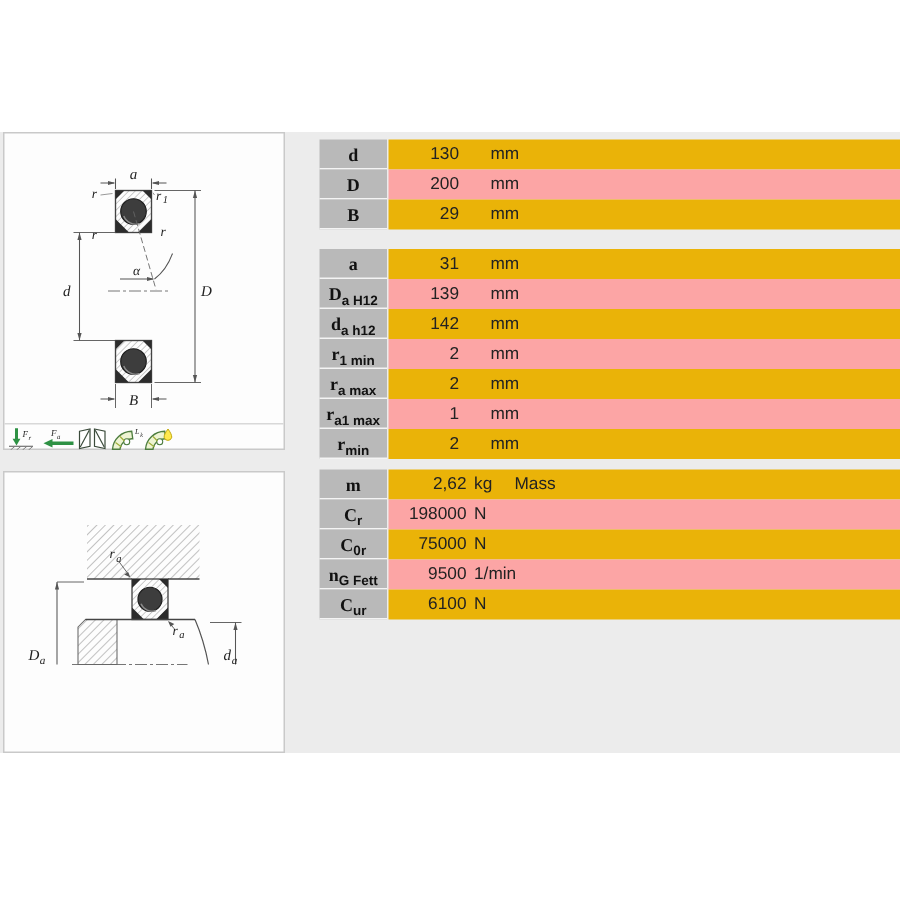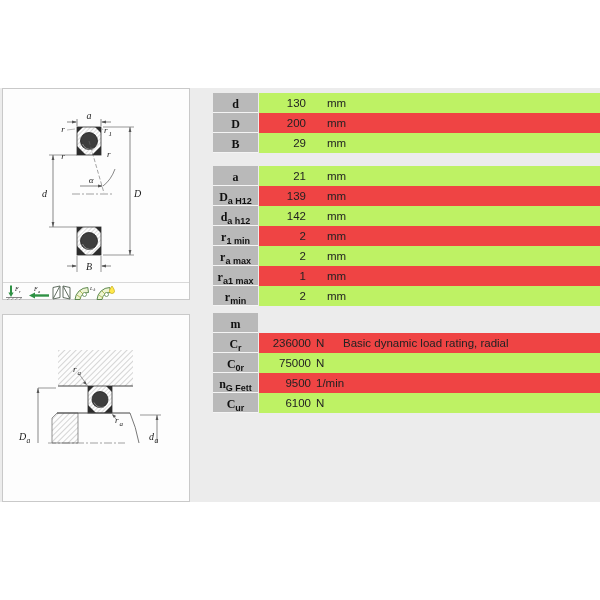--- a/index.html
+++ b/index.html
@@ -15,21 +15,21 @@
   .mount-svg{position:absolute;left:0;top:0;}
 
   .tbl{position:absolute;left:0;width:600px;}
   #t0{top:5px;} #t1{top:78px;} #t2{top:225px;}
   .trow{position:relative;height:20px;}
   .lcell{position:absolute;left:213px;top:0;width:45px;height:20px;background:#b9b9b9;
          text-align:center;line-height:19px;box-sizing:border-box;border-bottom:1px solid #f4f4f4;}
   .sym{font-family:"Liberation Serif",serif;font-weight:bold;font-size:12px;color:#111;}
   .lsub{font-family:Liberation Sans, sans-serif;font-weight:bold;font-size:9px;color:#111;vertical-align:-3px;}
   .stripe{position:absolute;left:259px;right:0;top:0;height:20px;}
-  .light{background:#bef264;padding-left:44px;} .dark{background:#ef4444;padding-left:44px;}
+  .light{background:#eab308;padding-left:44px;} .dark{background:#fca5a5;padding-left:44px;}
   .num,.unit,.desc{position:absolute;top:0;height:20px;line-height:20px;
       font-size:11.5px;color:#222;white-space:nowrap;}
   .num{left:0;width:47px;text-align:right;}
   #t2 .num{width:52px;}
   .unit{left:68px;} #t2 .unit{left:57px;}
   .desc{left:84px;}
 
   svg text{font-family:"Liberation Serif",serif;font-style:italic;fill:#222;}
 </style>
 </head>
@@ -222,21 +222,21 @@
         <div class="stripe light">
           <span class="num">29</span>
           <span class="unit">mm</span>
         </div>
         <div class="lcell"><span class="sym">B</span></div>
       </div>
     </div>
   <div id="t1" class="tbl">
       <div class="trow">
         <div class="stripe light">
-          <span class="num">21</span>
+          <span class="num">31</span>
           <span class="unit">mm</span>
         </div>
         <div class="lcell"><span class="sym">a</span></div>
       </div>
       <div class="trow">
         <div class="stripe dark">
           <span class="num">139</span>
           <span class="unit">mm</span>
         </div>
         <div class="lcell"><span class="sym">D</span><span class="lsub">a H12</span></div>
@@ -272,27 +272,31 @@
       <div class="trow">
         <div class="stripe light">
           <span class="num">2</span>
           <span class="unit">mm</span>
         </div>
         <div class="lcell"><span class="sym">r</span><span class="lsub">min</span></div>
       </div>
     </div>
   <div id="t2" class="tbl">
       <div class="trow">
+        <div class="stripe light">
+          <span class="num">2,62</span>
+          <span class="unit">kg</span>
+          <span class="desc">Mass</span>
+        </div>
         <div class="lcell"><span class="sym">m</span></div>
       </div>
       <div class="trow">
         <div class="stripe dark">
-          <span class="num">236000</span>
+          <span class="num">198000</span>
           <span class="unit">N</span>
-          <span class="desc">Basic dynamic load rating, radial</span>
         </div>
         <div class="lcell"><span class="sym">C</span><span class="lsub">r</span></div>
       </div>
       <div class="trow">
         <div class="stripe light">
           <span class="num">75000</span>
           <span class="unit">N</span>
         </div>
         <div class="lcell"><span class="sym">C</span><span class="lsub">0r</span></div>
       </div>

